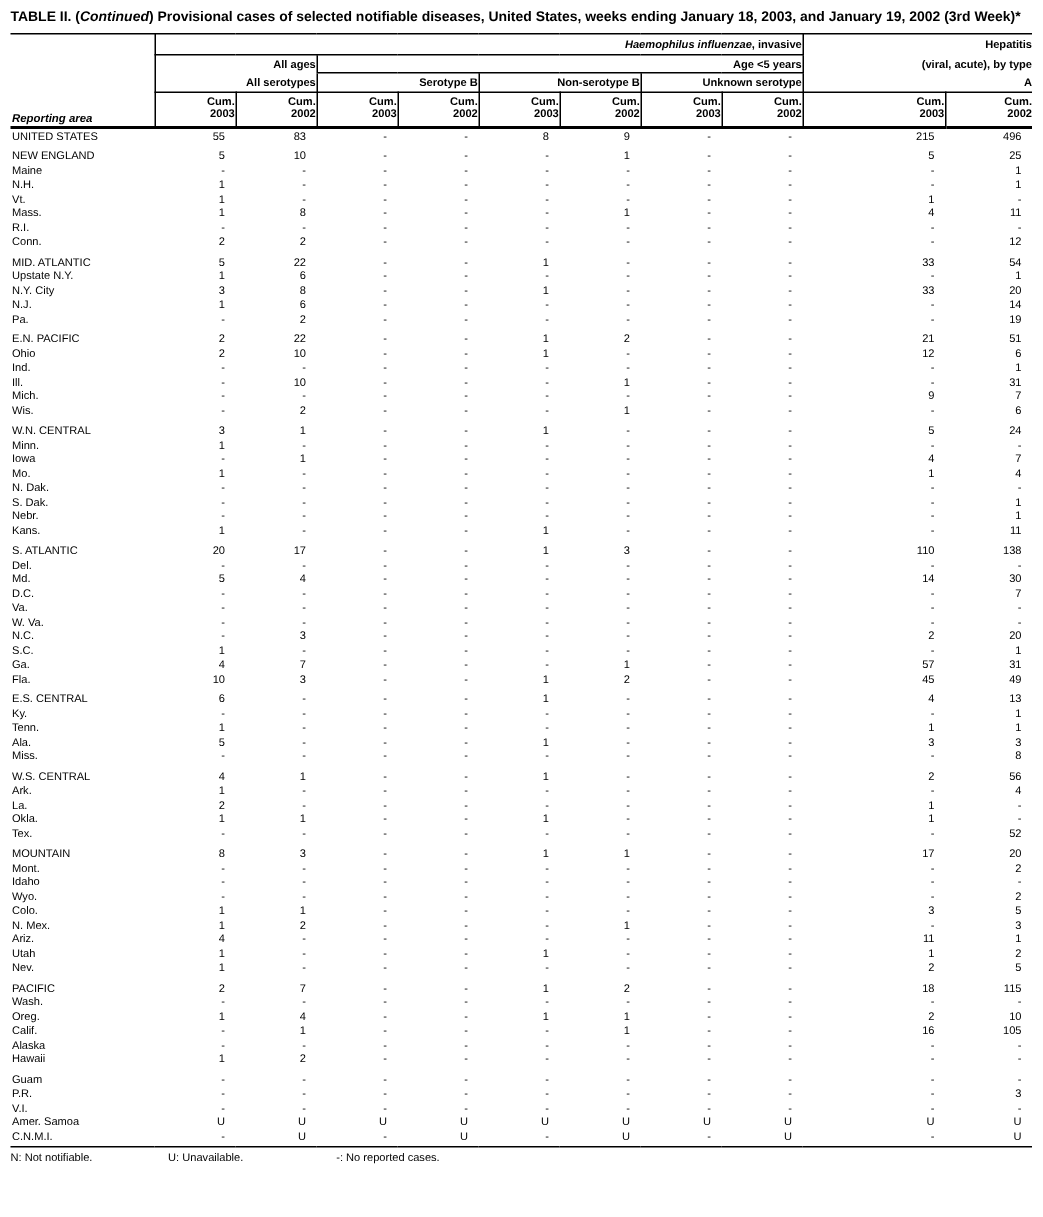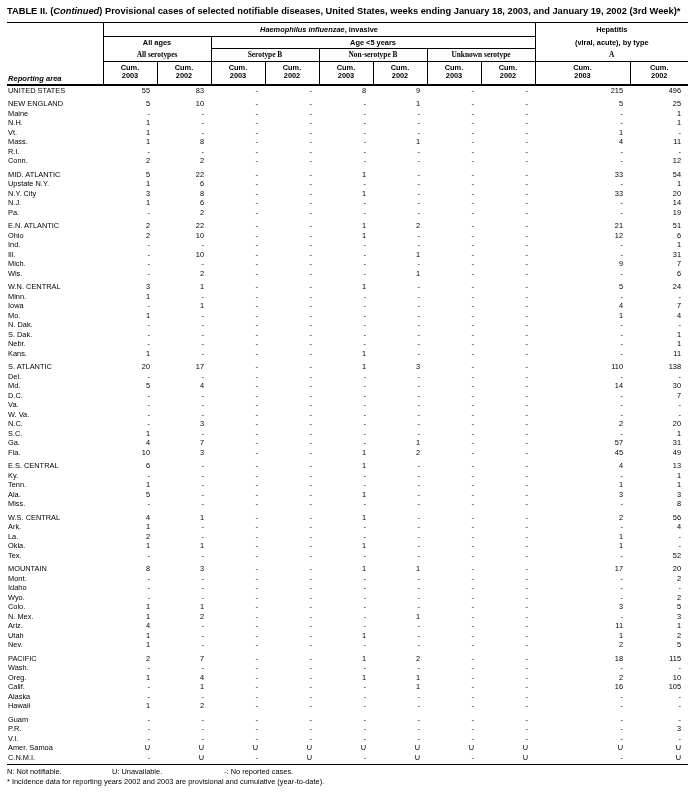--- a/index.html
+++ b/index.html
@@ -9,25 +9,25 @@
 
   .title { font-size: 9.3px; font-weight: bold; line-height: 11.5px; width: 676px; margin-bottom: 4px; }
   .title i { font-style: italic; }
 
   table { border-collapse: collapse; table-layout: fixed; width: 681px; }
   col.c-area { width: 96px; }
   col.c-hi { width: 54px; }
   col.c-hep1 { width: 95px; }
   col.c-hep2 { width: 58px; }
 
-  th { font-size: 7.4px; font-weight: bold; text-align: center; vertical-align: middle; padding: 1px 0; }
+  th { font-size: 7.4px; font-weight: bold; text-align: right; vertical-align: middle; padding: 1px 0; }
   th i { font-style: italic; }
   thead tr.r1 th { border-top: 1.5px solid #000; height: 14px; }
   thead tr.r2 th { height: 12px; }
-  thead tr.r3 th { height: 13px; font-family: Liberation Serif, serif; }
+  thead tr.r3 th { height: 13px; }
   thead tr.cumrow th { border-bottom: 2px solid #000; line-height: 8.6px; padding: 2px 0 3px 0; }
   .area-head { text-align: left; vertical-align: bottom; font-size: 7.6px;
                border-right: 1px solid #000; border-bottom: 2px solid #000; padding-left: 1px; font-style: italic; }
   .bb { border-bottom: 1px solid #000; }
   .br { border-right: 1px solid #000; }
 
   td { font-size: 7.4px; line-height: 9.5px; padding: 0; vertical-align: bottom; }
   td.area { text-align: left; padding-left: 1px; white-space: nowrap; }
   td.val { text-align: right; padding-right: 7px; }
   tr.gap td { padding-top: 4px; }
@@ -284,21 +284,21 @@
           <td class="val">-</td>
           <td class="val">-</td>
           <td class="val">-</td>
           <td class="val">-</td>
           <td class="val">-</td>
           <td class="val">-</td>
           <td class="val">-</td>
           <td class="val">19</td>
         </tr>
         <tr class="gap">
-          <td class="area">E.N. ATLANTIC</td>
+          <td class="area">E.N. PACIFIC</td>
           <td class="val">2</td>
           <td class="val">22</td>
           <td class="val">-</td>
           <td class="val">-</td>
           <td class="val">1</td>
           <td class="val">2</td>
           <td class="val">-</td>
           <td class="val">-</td>
           <td class="val">21</td>
           <td class="val">51</td>
@@ -994,16 +994,15 @@
         </tr>
       </tbody>
   </table>
 
   <div class="footnotes">
     <div class="legend">
       <span class="l0">N: Not notifiable.</span>
       <span class="l1">U: Unavailable.</span>
       <span class="l2">-: No reported cases.</span>
     </div>
-    <div>* Incidence data for reporting years 2002 and 2003 are provisional and cumulative (year-to-date).</div>
   </div>
 
 </div>
 
 </body></html>

